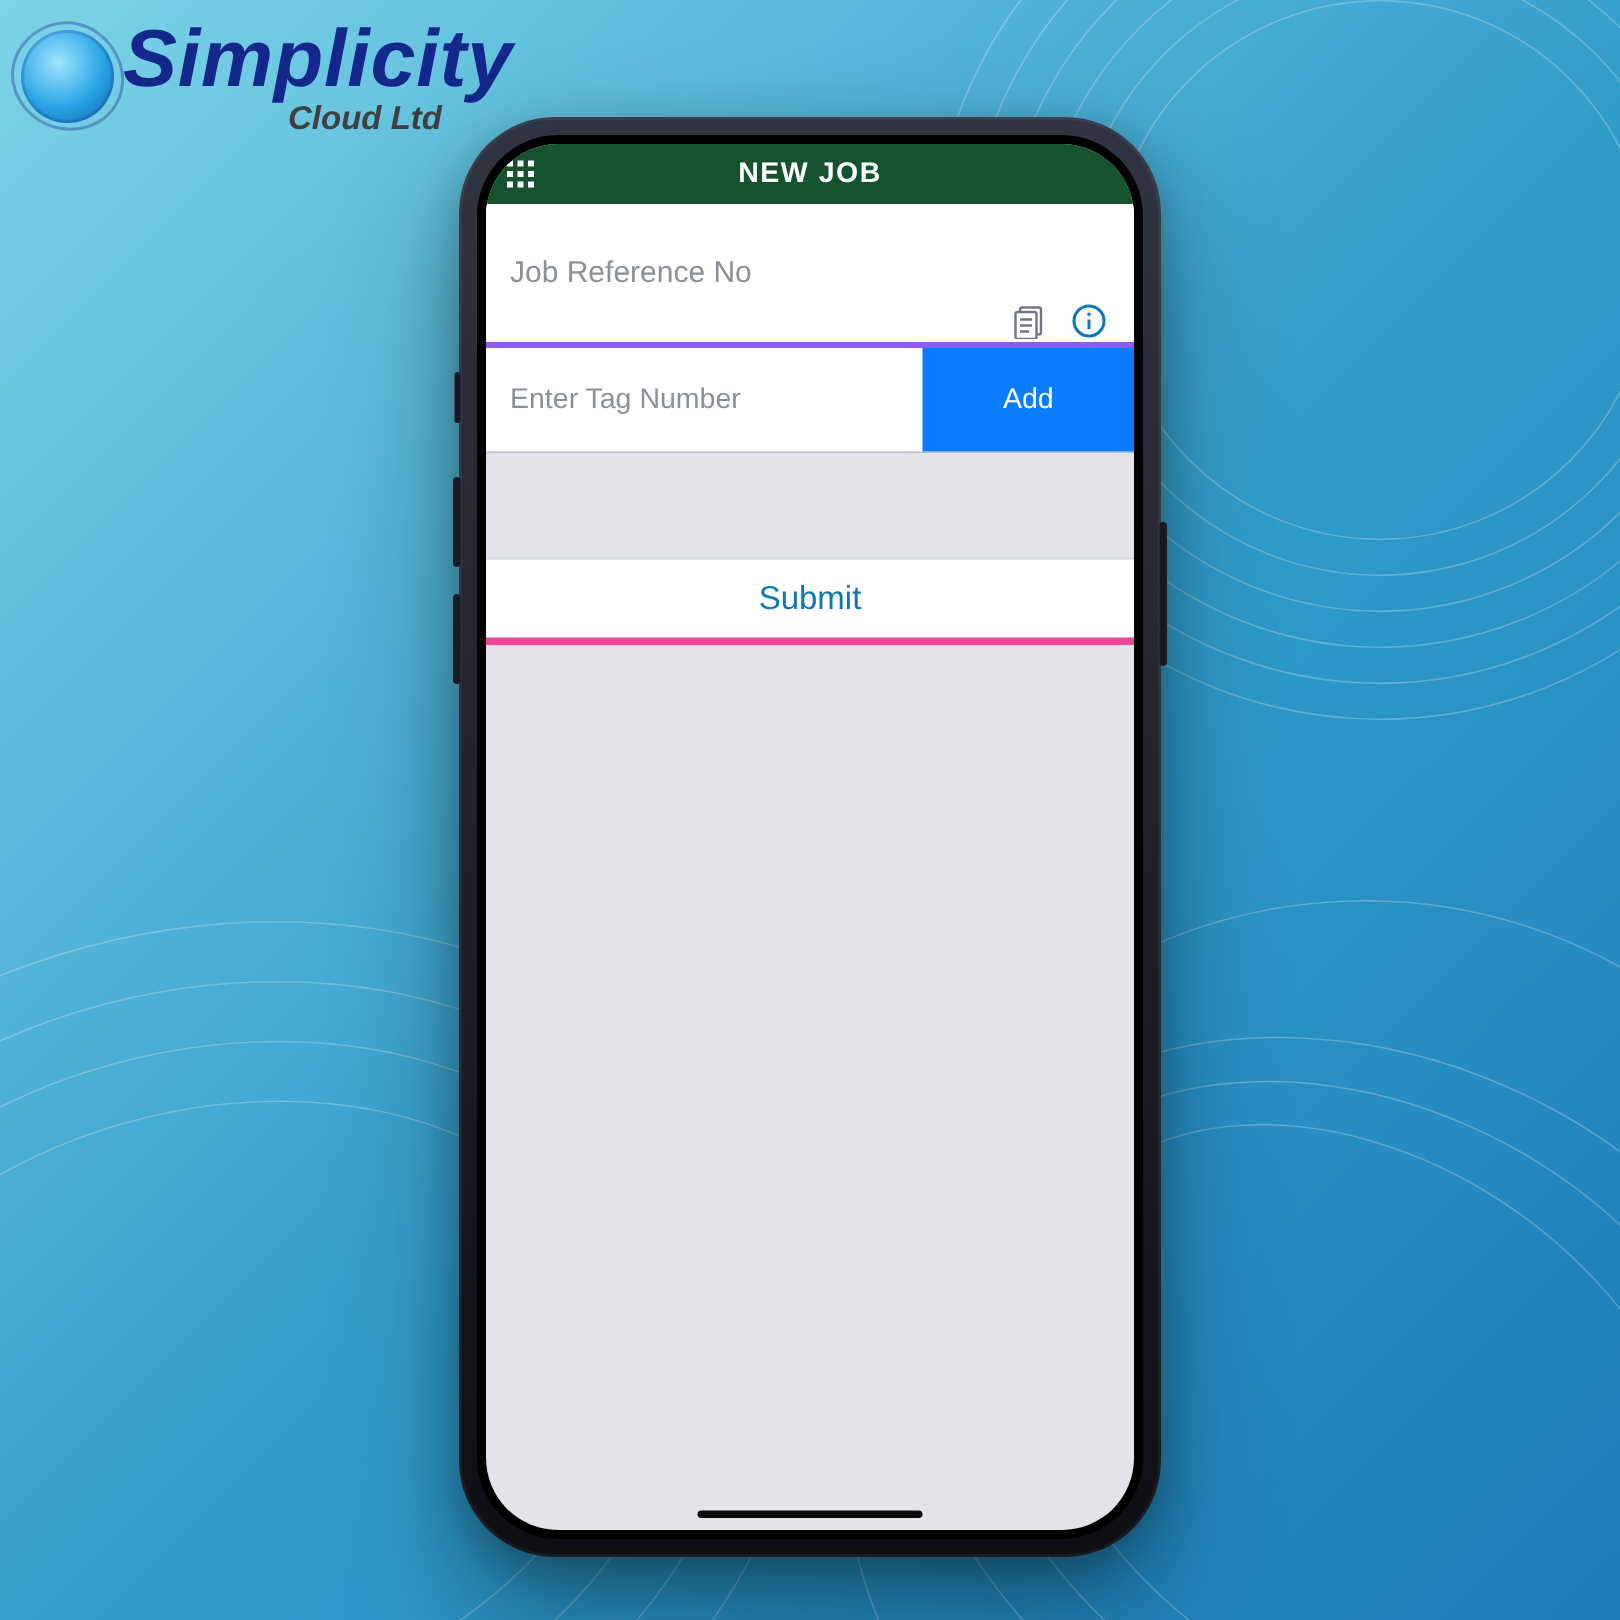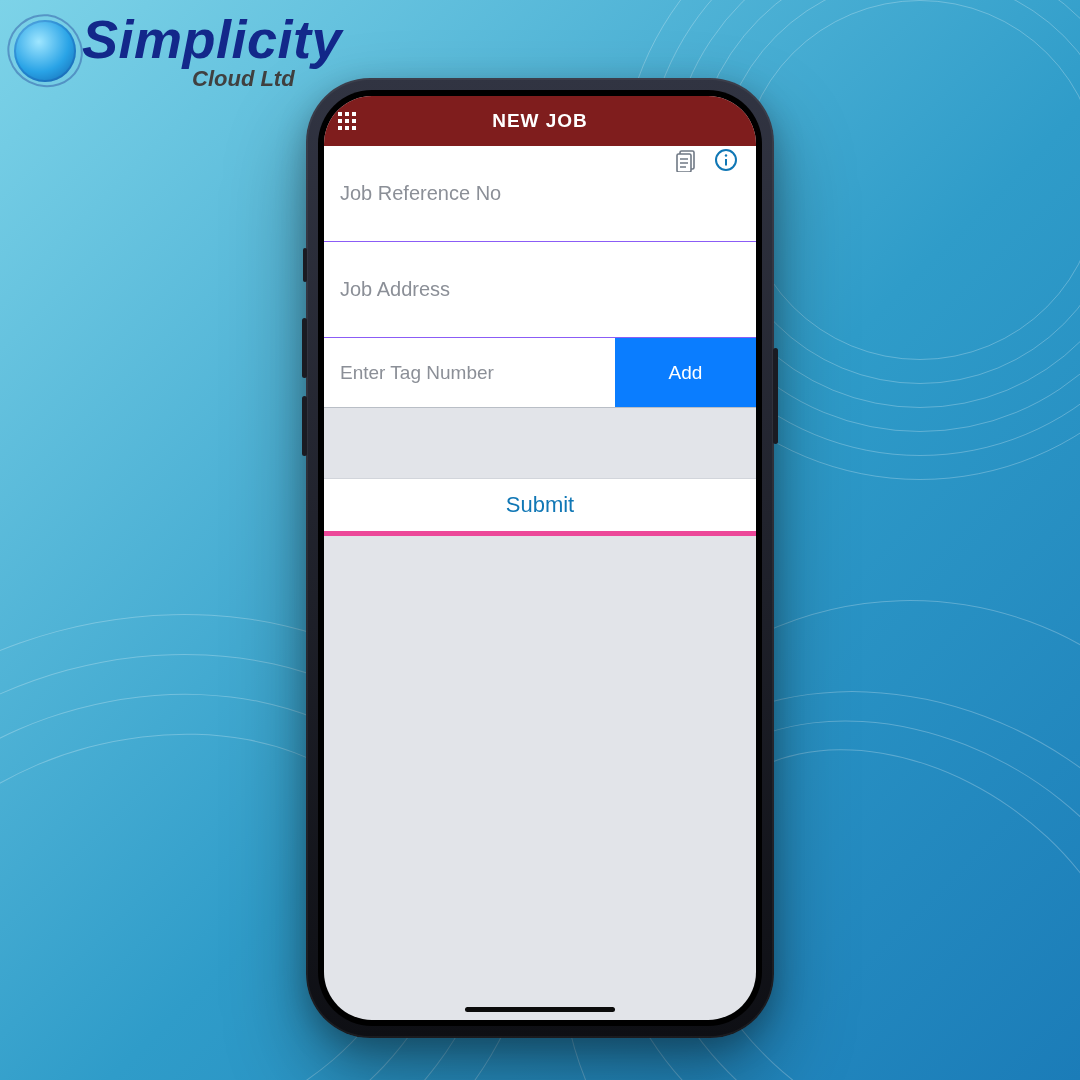--- a/index.html
+++ b/index.html
@@ -101,43 +101,43 @@
     .sb-power  { right:-4px; top:270px; width:5px; height:96px; }
 
     
     .home-indicator {
       position:absolute; bottom:8px; left:50%; transform:translateX(-50%);
       width:150px; height:5px; border-radius:3px; background:#0b0b0b;
     }
 
     
     .app-header {
-      height: 50px;
-      background: #7f1d1d;
+      height: 40px;
+      background: #14532d;
       display:flex; align-items:center; justify-content:center;
       position: relative;
     }
     .app-header-title {
       color:#fff; font-weight:800; letter-spacing:1px; font-size:19px;
     }
     .menu-grid-icon {
       position:absolute; left:14px; top:50%; transform:translateY(-50%);
       width:18px; height:18px;
       display:grid; grid-template-columns:repeat(3,4px); grid-template-rows:repeat(3,4px); gap:3px;
     }
     .menu-grid-icon span { background:#fff; width:4px; height:4px; }
 
     
     .form {
       background: #e2e4e9;
     }
     .row-white {
       background: #ffffff;
-      border-bottom: 1px solid #8b5cf6;
-      display:flex; align-items:flex-start;
+      border-bottom: 4px solid #8b5cf6;
+      display:flex; align-items:flex-end;
       padding: 0 16px;
       height: 96px;
       gap: 12px;
     }
     .row-white input {
       border: none; outline: none; background: transparent;
       font-size: 20px; color:#2b3240;
       flex: 1;
       height: 100%;
     }
@@ -253,23 +253,20 @@
           </div>
           <div class="icon-btn info">
             <svg width="24" height="24" viewBox="0 0 24 24" fill="none" stroke="currentColor" stroke-width="2">
               <circle cx="12" cy="12" r="10"></circle>
               <circle cx="12" cy="7.5" r="1.2" fill="currentColor" stroke="none"></circle>
               <line x1="12" y1="11" x2="12" y2="17.5"></line>
             </svg>
           </div>
         </div>
 
-        <div class="row-white">
-          <input type="text" placeholder="Job Address" style="">
-        </div>
 
         <div class="row-split">
           <input type="text" placeholder="Enter Tag Number" style="">
           <button class="add-btn">Add</button>
         </div>
 
         <div class="spacer-gray"></div>
 
         <div class="submit-row">
           <button class="submit-btn">Submit</button>

